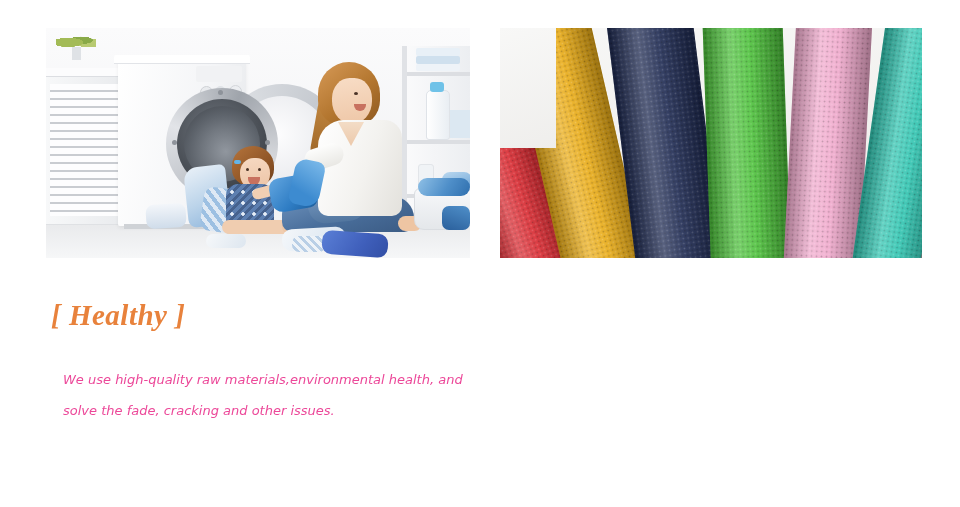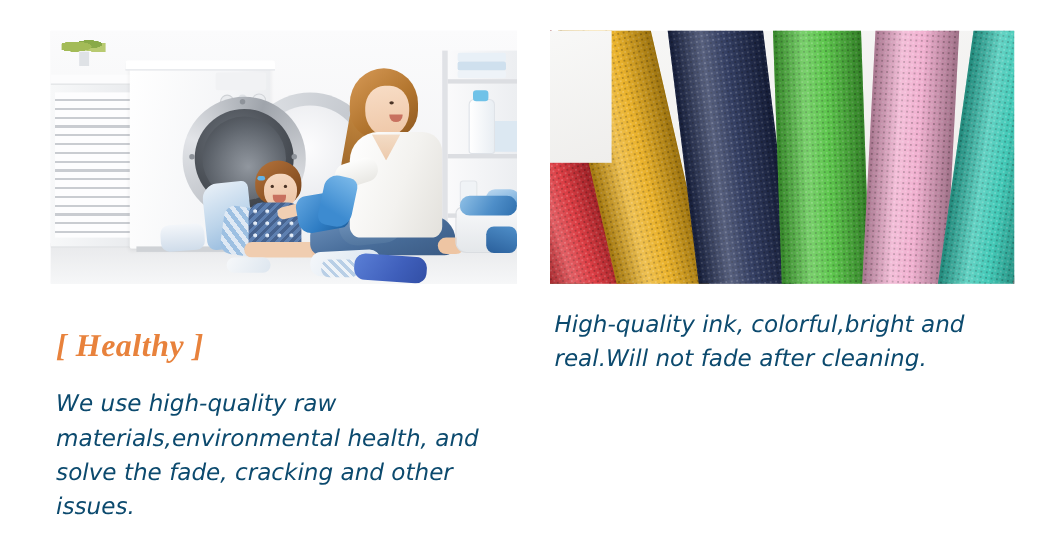--- a/index.html
+++ b/index.html
@@ -61,24 +61,24 @@
     margin: 0;
     padding-top: 43px;
     padding-left: 5px;
     white-space: nowrap;
   }
   .col-right .feature-heading { padding-left: 4px; }
 
   
   .feature-body {
     font-family: "DejaVu Sans", "Liberation Sans", sans-serif;
-    font-size: 21px;
+    font-size: 13px;
     line-height: 31px;
-    color: #0c4a6e;
-    margin: 0;
+    color: #ec4899;
+    margin: 12px;
     padding-top: 22px;
     padding-left: 5px;
     width: 420px;
     font-weight: 400;
   }
   .col-right .feature-body { padding-left: 4px; width: 430px; }
 
   
   .scene-laundry { background: #f4f5f7; }
   .lp { position: absolute; }
@@ -370,17 +370,16 @@
         <div class="roll roll-yellow"></div>
         <div class="roll roll-navy"></div>
         <div class="roll roll-green"></div>
         <div class="roll roll-pink"></div>
         <div class="roll roll-teal"></div>
         <div class="roll roll-gray"></div>
 
       </div>
 
 
-      <p class="feature-body">High-quality ink, colorful,bright and real.Will not fade after cleaning.</p>
     </div>
 
   </div>
 </div>
 
 </body></html>

